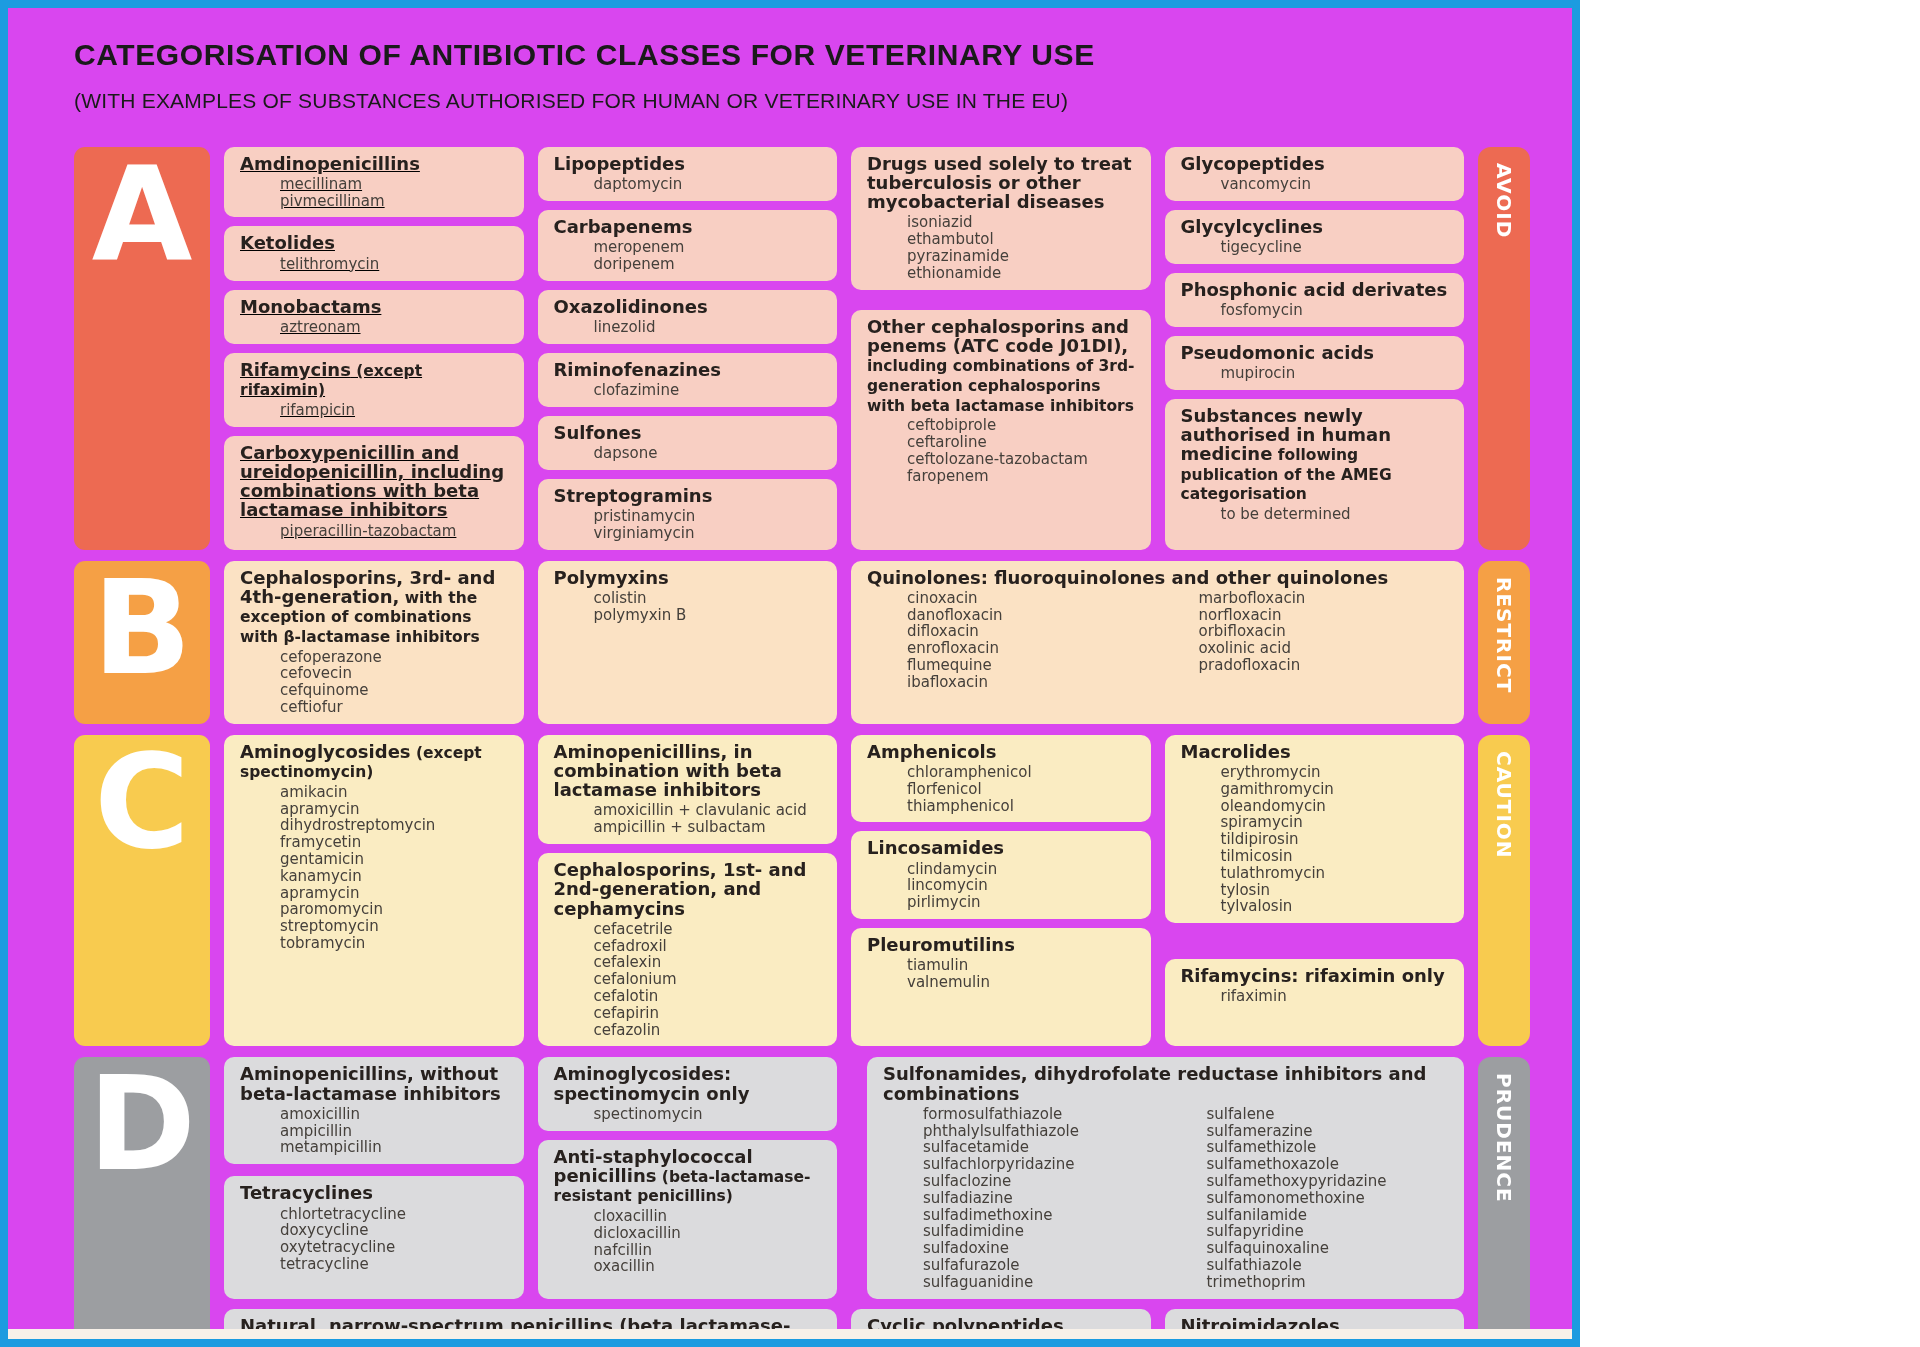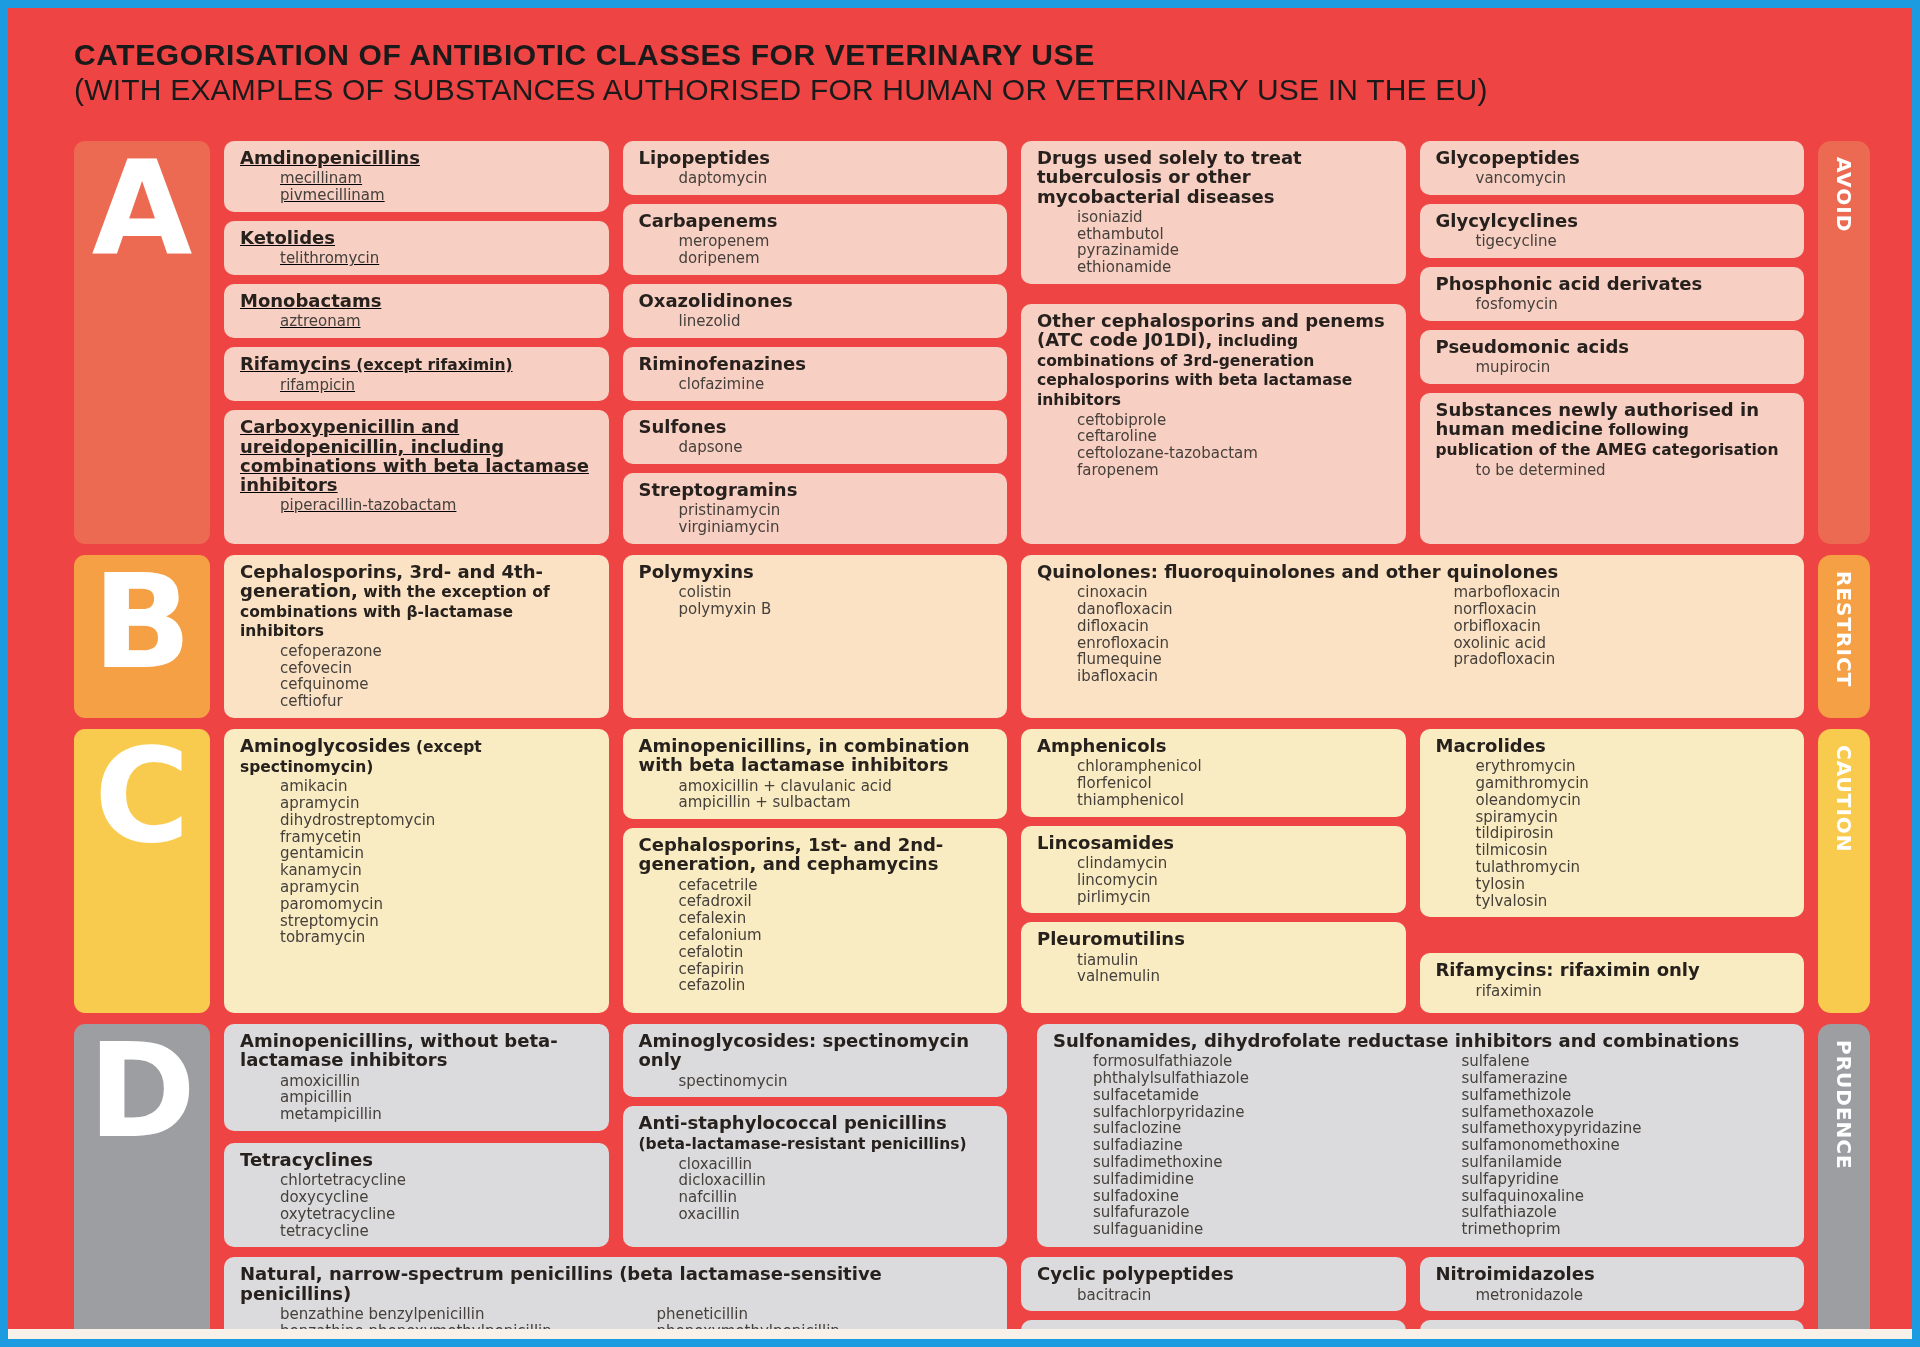--- a/index.html
+++ b/index.html
@@ -1,28 +1,28 @@
 <!DOCTYPE html>
 <html><head>
 <meta charset="utf-8">
 <style>
   html,body{margin:0;padding:0;background:#fff;}
   .page{
     position:relative;
-    width:1920px;height:1347px;
+    width:1580px;height:1347px;
     box-sizing:border-box;
     border:8px solid #1C9BE0;
-    background:#ef4444;
+    background:#d946ef;
     overflow:hidden;
     font-family:"DejaVu Sans", sans-serif;
   }
   .content{position:absolute;left:66px;top:30px;right:42px;}
   .hdr{margin-bottom:34px;font-family:"Liberation Sans", sans-serif;color:#1a1a1a;}
   .hdr .t1{font-size:30px;font-weight:bold;letter-spacing:0.6px;line-height:1.15;}
-  .hdr .t2{font-size:30px;font-weight:400;letter-spacing:0.2px;line-height:1.15;}
+  .hdr .t2{font-size:21px;font-weight:400;letter-spacing:0.2px;line-height:1.15;margin-top:16px;}
   .cats{display:flex;flex-direction:column;gap:11px;}
   .cat-row{
     display:grid;
     grid-template-columns:136px repeat(4,1fr) 52px;
     column-gap:14px;row-gap:10px;
   }
   .cat-A{min-height:356px}.cat-B{min-height:162px}.cat-C{min-height:284px}
   .letter{
     grid-column:1;background:var(--main);border-radius:11px;
     color:#fff;font-weight:bold;font-size:130px;line-height:0.88;

